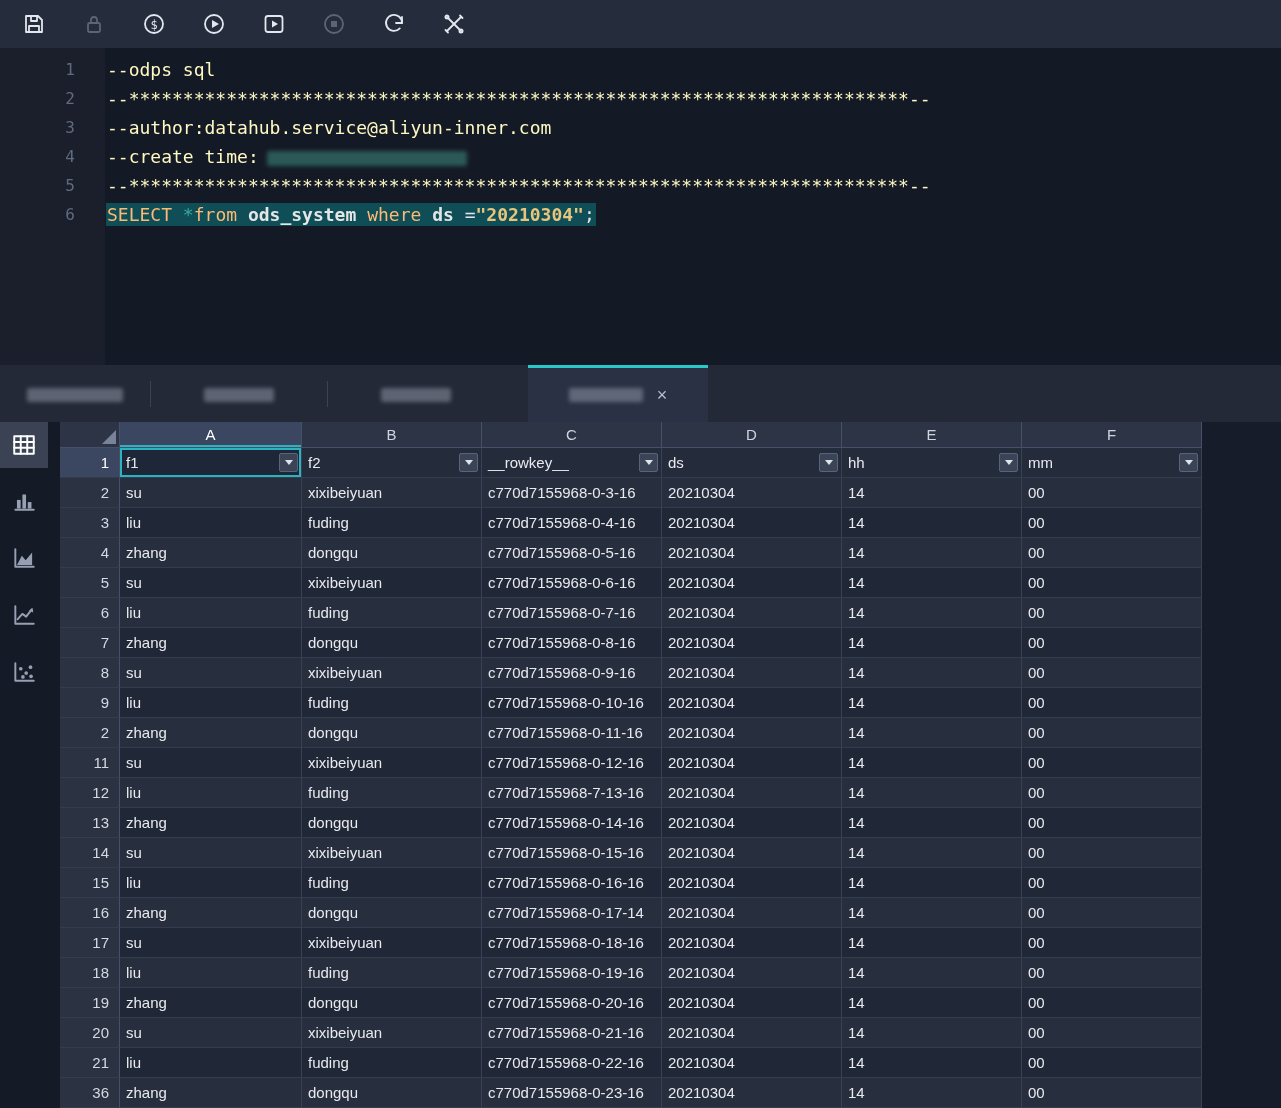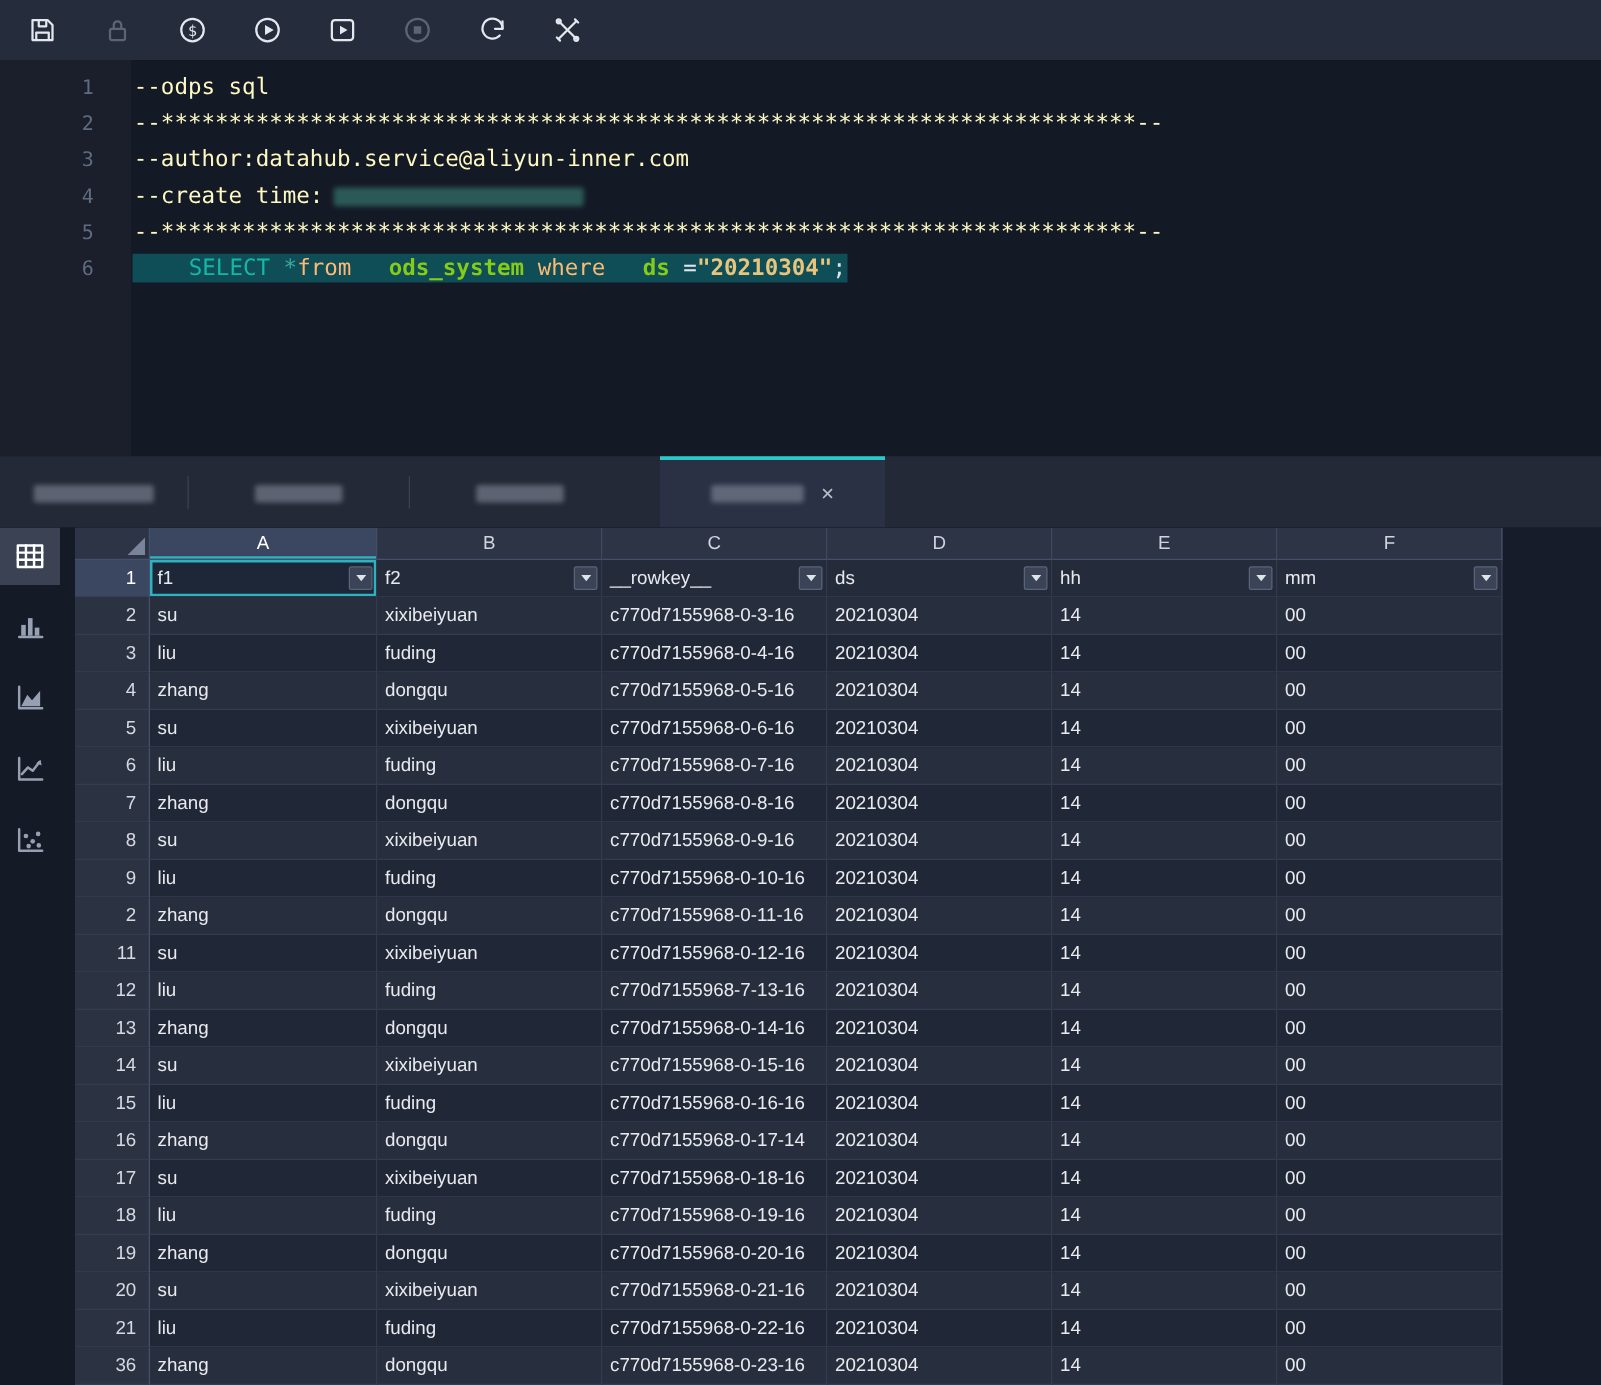--- a/index.html
+++ b/index.html
@@ -16,23 +16,23 @@
 
   
   .editor { height:317px; display:flex; flex:0 0 auto;
             font-family:"DejaVu Sans Mono", monospace; font-size:18px; }
   .gutter { width:105px; background:#1a1f2b; color:#5f6b7f; text-align:right;
             padding:7px 30px 0 0; font-size:16px; }
   .gutter .lnum { height:29px; line-height:29px; }
   .codearea { flex:1; background:#141926; padding:7px 0 0 2px; white-space:pre; overflow:hidden; }
   .cline { height:29px; line-height:29px; }
   .tok-comment { color:#fef9c3; }
-  .tok-keyword { color:#14b8a6;margin-left:44px; }
+  .tok-keyword { color:#fdba74; }
   .tok-kw2 { color:#fdba74; }
-  .tok-ident { color:#84cc16; font-weight:bold;margin-left:19px; }
+  .tok-ident { color:#e5e5e5; font-weight:bold; }
   .tok-string { color:#e8c57b; font-weight:bold; }
   .tok-plain { color:#dfe3ea; }
   .tok-op { color:#3aa99a; }
   .sel { background:#0f4d57; box-shadow:0 0 0 1px #0f4d57; }
   .redact-green { display:inline-block; width:200px; height:15px; vertical-align:middle;
                   background:#3f8f7f; opacity:.55; filter:blur(2px); border-radius:2px; margin-left:8px;}
 
   
   .tabbar { height:57px; background:#232937; display:flex; align-items:stretch; flex:0 0 auto; }
   .tab { display:flex; align-items:center; justify-content:center; gap:14px;

